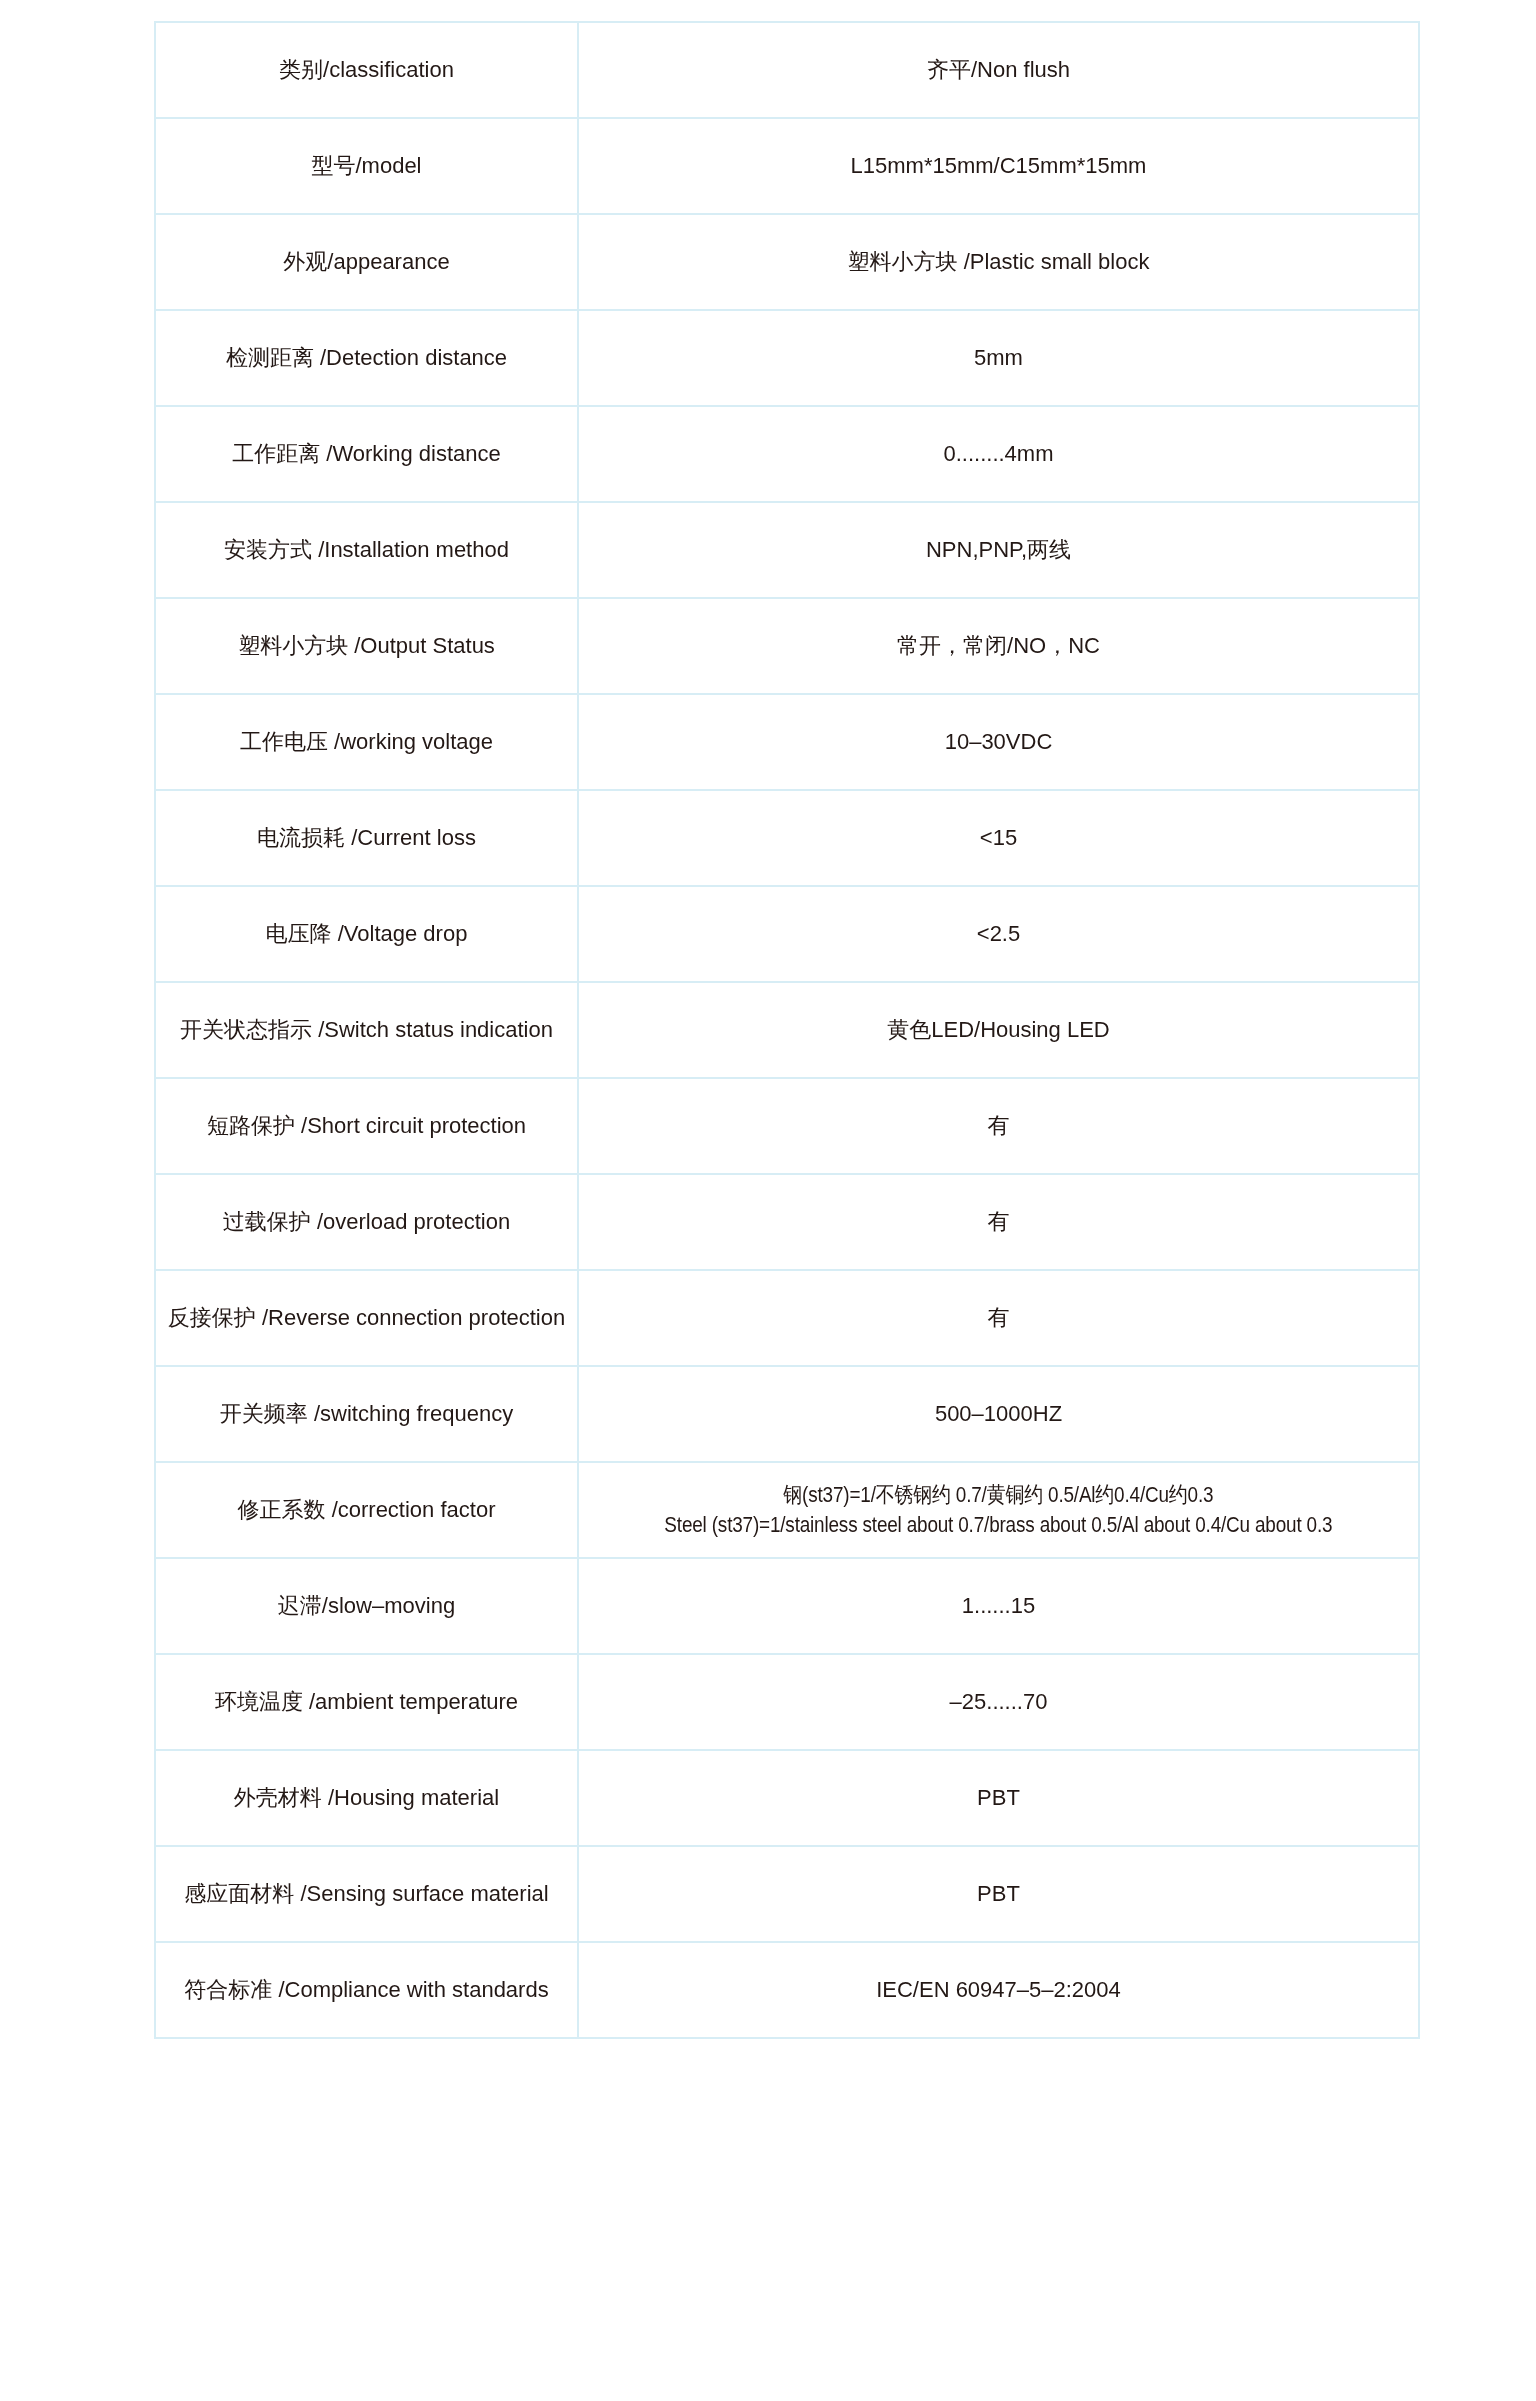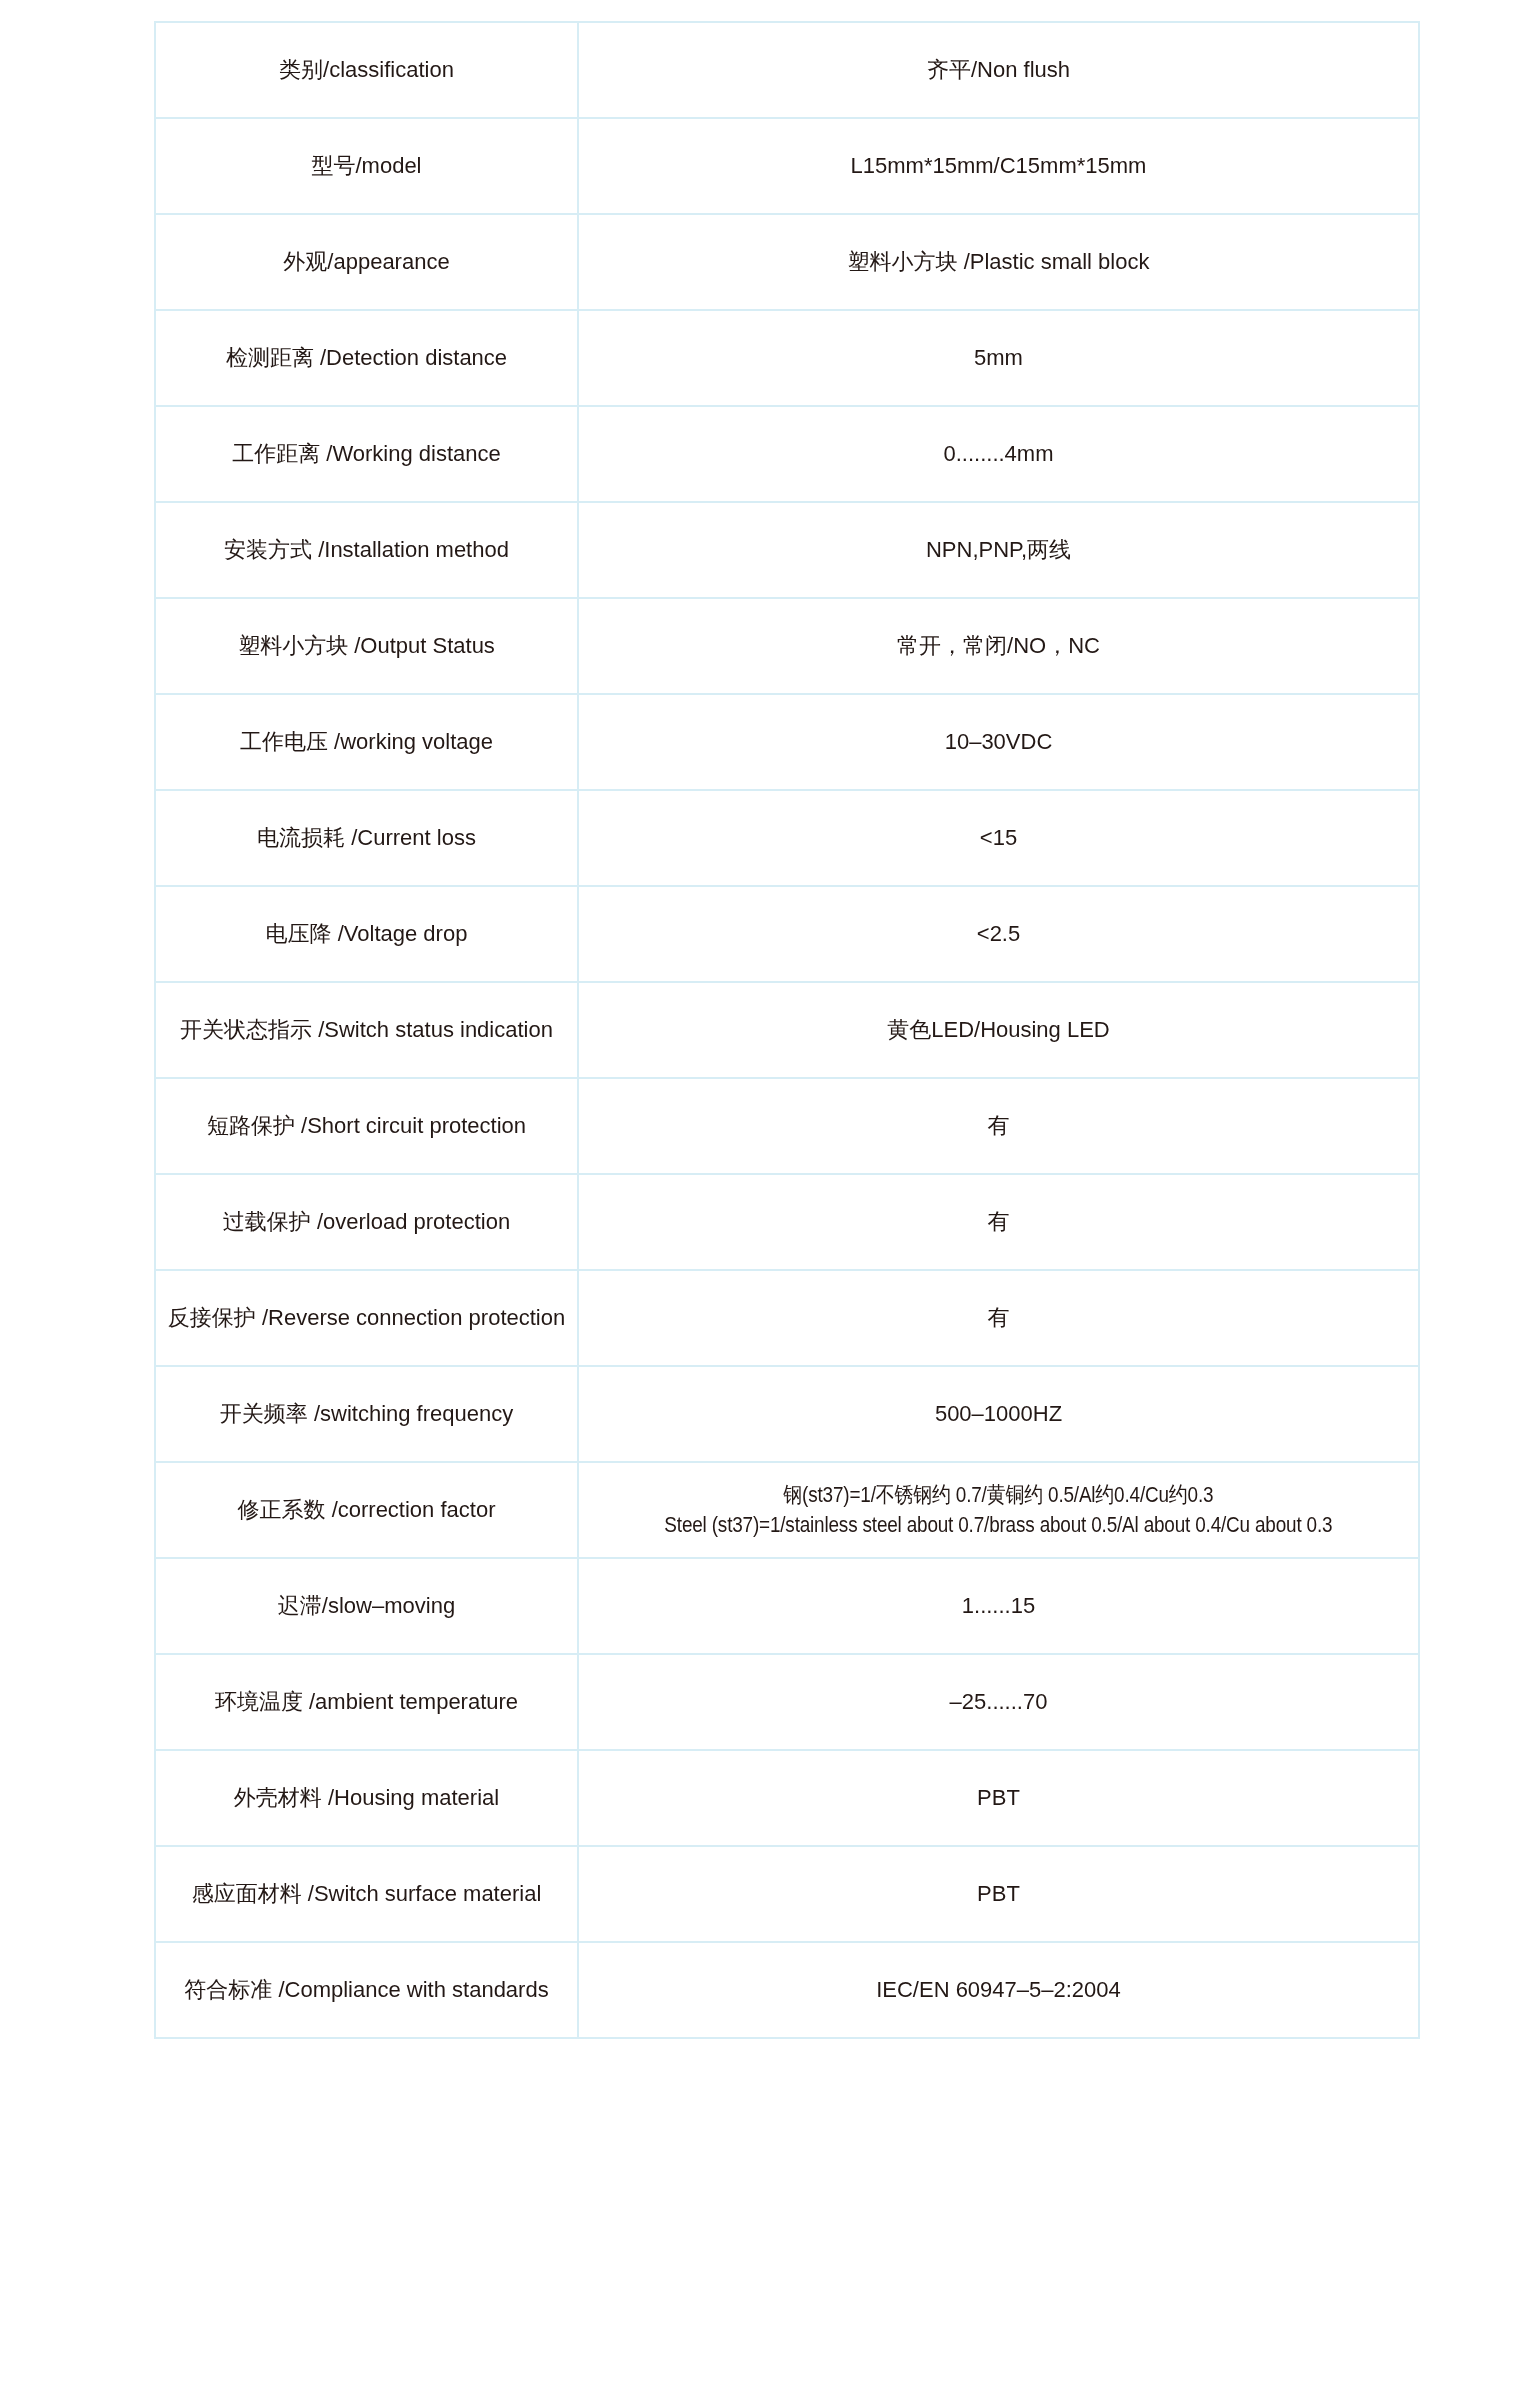--- a/index.html
+++ b/index.html
@@ -136,21 +136,21 @@
     </tr>
     <tr>
       <td class="cell-label"><span>环境温度 /ambient temperature</span></td>
       <td class="cell-value"><span>–25......70</span></td>
     </tr>
     <tr>
       <td class="cell-label"><span>外壳材料 /Housing material</span></td>
       <td class="cell-value"><span>PBT</span></td>
     </tr>
     <tr>
-      <td class="cell-label"><span>感应面材料 /Switch surface material</span></td>
+      <td class="cell-label"><span>感应面材料 /Sensing surface material</span></td>
       <td class="cell-value"><span>PBT</span></td>
     </tr>
     <tr>
       <td class="cell-label"><span>符合标准 /Compliance with standards</span></td>
       <td class="cell-value"><span>IEC/EN 60947–5–2:2004</span></td>
     </tr>
   </tbody>
 </table>
 
 

